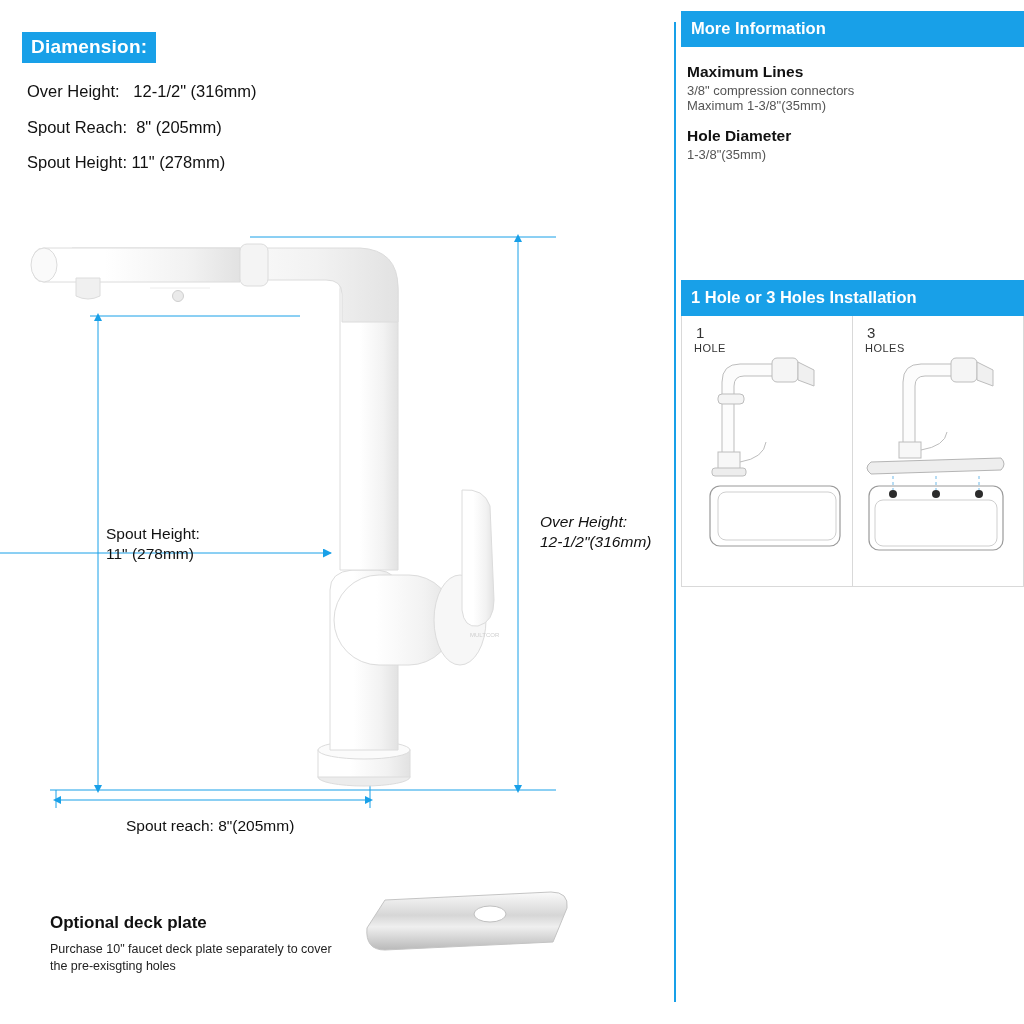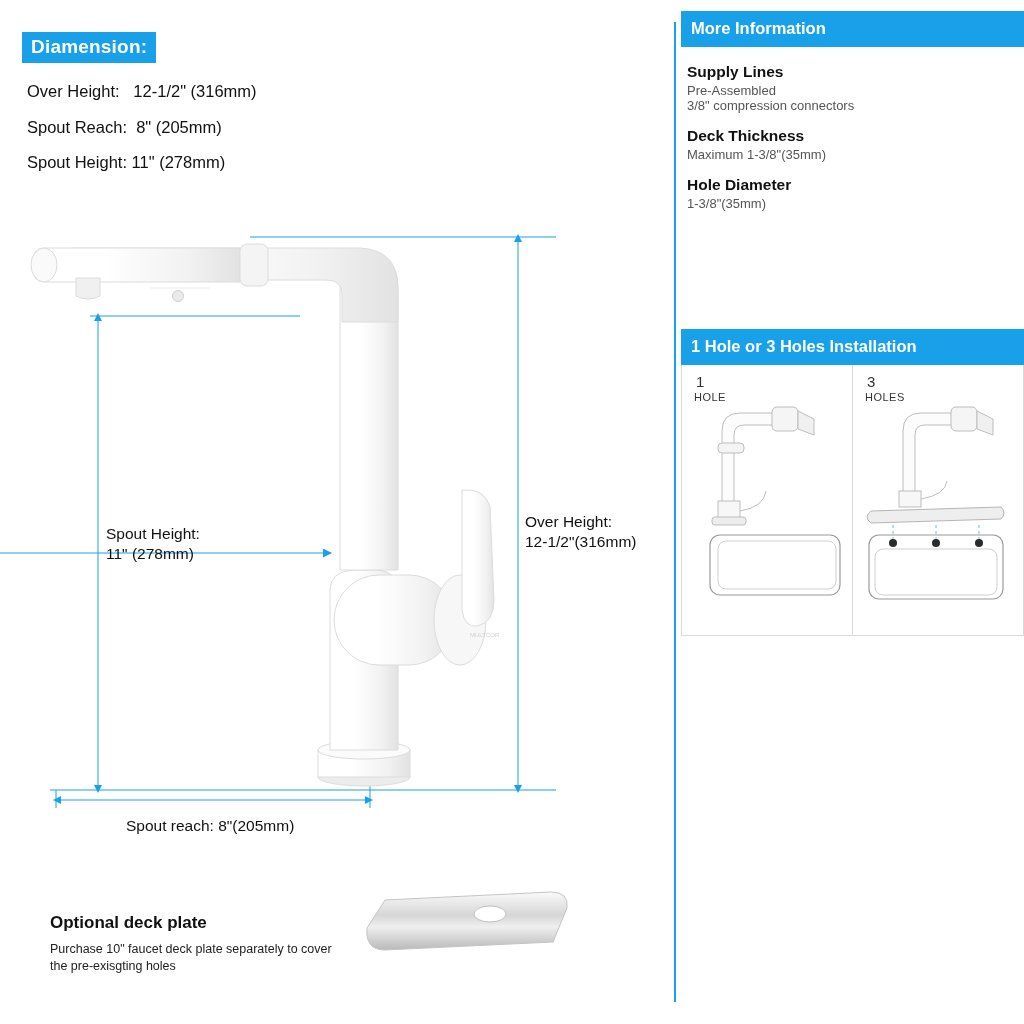--- a/index.html
+++ b/index.html
@@ -27,21 +27,21 @@
     white-space:pre;
   }
   #dl0{top:82px;}
   #dl1{top:118px;}
   #dl2{top:153px;}
 
   .callout{
     position:absolute;font-size:15.5px;color:#111;line-height:1.3;
   }
   #spout-h-label{left:106px;top:524px;}
-  #over-h-label{left:525px;top:512px;}
+  #over-h-label{left:540px;top:512px;font-style:italic;}
   #spout-reach-label{left:126px;top:816px;}
 
   #opt-plate-title{
     position:absolute;left:50px;top:913px;font-size:17px;font-weight:bold;color:#111;
   }
   #opt-plate-sub{
     position:absolute;left:50px;top:941px;font-size:12.5px;color:#222;line-height:1.35;width:290px;
   }
 
   
@@ -183,28 +183,26 @@
 </div>
 
 <div id="divider"></div>
 
 <div id="right">
 
   <div class="sec-header">More Information</div>
 
   <div class="spec-block">
     <div>
-      <p class="spec-name">Supply Lines</p>
-      <p class="spec-val">Pre-Assembled</p>
+      <p class="spec-name">Maximum Lines</p>
     </div>
     <div>
       <p class="spec-val">3/8" compression connectors</p>
     </div>
     <div>
-      <p class="spec-name">Deck Thickness</p>
       <p class="spec-val">Maximum 1-3/8"(35mm)</p>
     </div>
     <div>
       <p class="spec-name">Hole Diameter</p>
       <p class="spec-val">1-3/8"(35mm)</p>
     </div>
   </div>
 
   <div style="height:118px;"></div>
 

